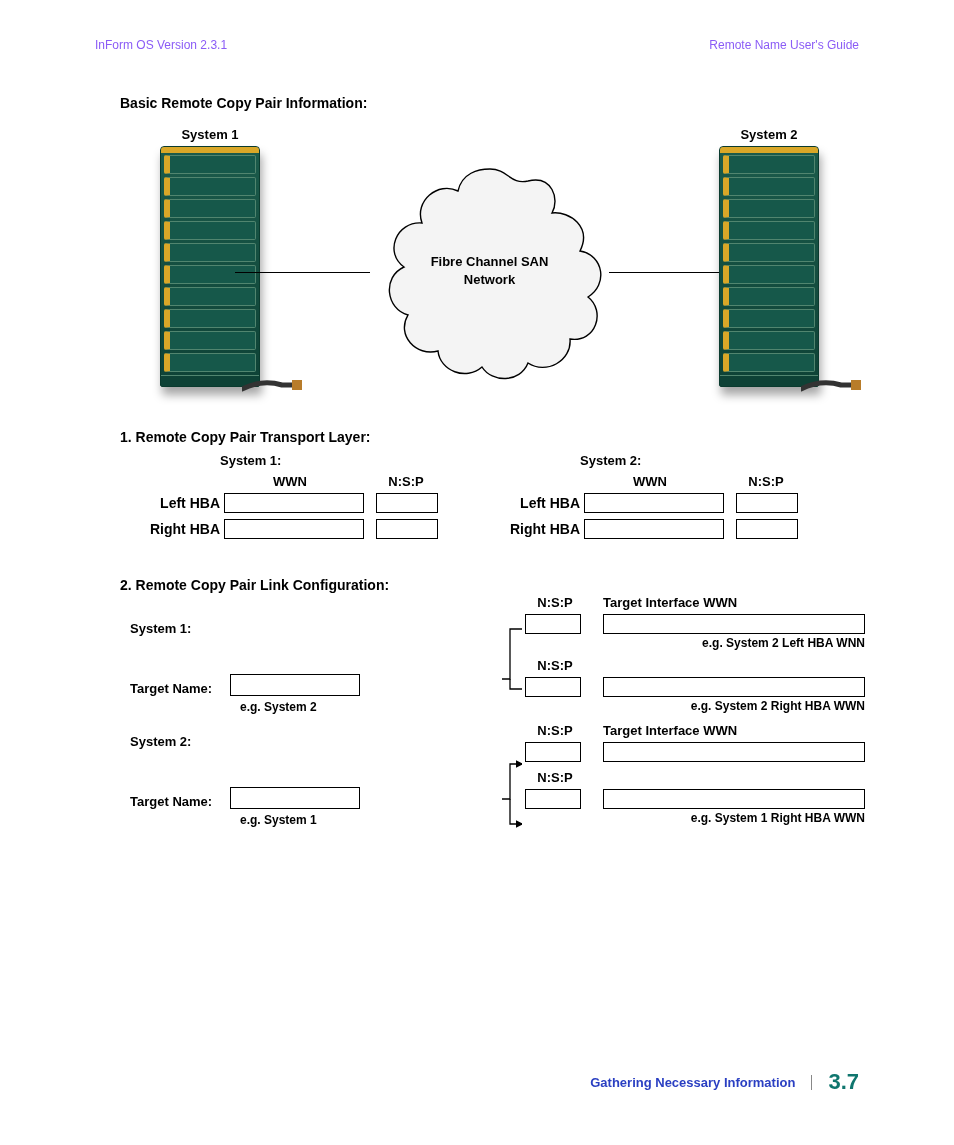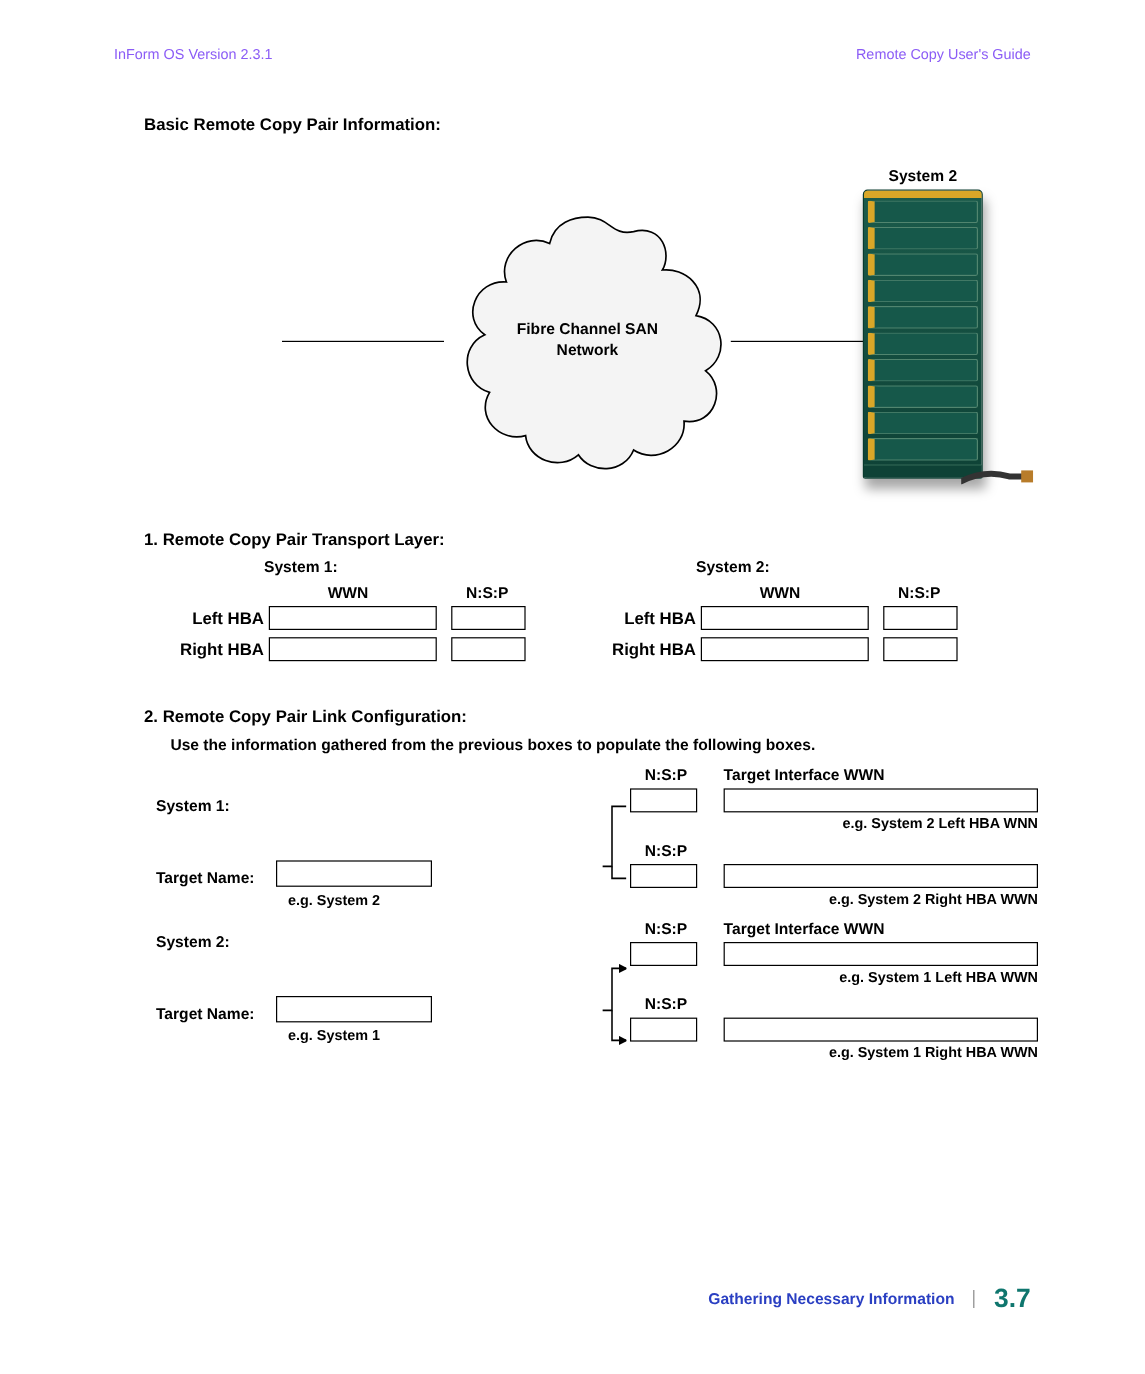--- a/index.html
+++ b/index.html
@@ -26,21 +26,21 @@
   .content {
     position: absolute;
     top: 95px;
     left: 120px;
     right: 95px;
     bottom: 100px;
   }
   .section-title {
     font-weight: bold;
     font-size: 14px;
-    margin-bottom: 28px;
+    margin-bottom: 16px;
   }
   .diagram-row {
     position: relative;
     height: 270px;
     margin-top: 4px;
   }
   .sys-block {
     position: absolute;
     top: 0;
     width: 160px;
@@ -245,45 +245,30 @@
     font-size: 22px;
     font-weight: bold;
     color: #0f766e;
   }
 </style>
 </head>
 <body>
 
 <div class="header">
   <span>InForm OS Version 2.3.1</span>
-  <span>Remote Copy User's Guide</span>
+  <span>Remote Name User's Guide</span>
 </div>
 
 <div class="content">
 
   <div class="section-title">Basic Remote Copy Pair Information:</div>
 
   <div class="diagram-row">
-
-    <div class="connector-line conn-left"></div>
-
-    <div class="cloud-wrap">
-      <svg viewBox="0 0 260 230" width="260" height="230">
-        <path d="M130 12 C148 12 150 28 168 24 C192 18 200 42 192 56 C210 54 232 70 220 94 C244 98 248 128 228 140 C246 154 236 186 210 182 C212 204 186 218 168 206 C160 226 132 226 122 210 C106 224 80 214 78 194 C56 200 36 178 48 158 C26 152 22 120 44 110 C24 96 36 64 62 66 C54 44 78 24 98 34 C102 16 118 12 130 12 Z" fill="#f4f4f4" stroke="#000" stroke-width="1.4"></path>
-      </svg>
-      <div class="cloud-label">
-        <span>Fibre Channel SAN</span><br>
-        <span>Network</span>
-      </div>
-    </div>
-
-    <div class="connector-line conn-right"></div>
-
-    <div class="sys-block right">
-      <div class="sys-label">System 2</div>
+    <div class="sys-block left">
+      <div class="sys-label">System 1</div>
       <div class="rack">
         <div class="rack-body">
           <div class="rack-top"></div>
           <div class="rack-drive"></div>
             <div class="rack-drive"></div>
             <div class="rack-drive"></div>
           <div class="rack-drive"></div>
             <div class="rack-drive"></div>
             <div class="rack-drive"></div>
           <div class="rack-drive"></div>
@@ -293,20 +278,60 @@
           <div class="rack-base"></div>
         </div>
         <div class="rack-cable">
           <svg width="60" height="18">
               <path d="M0 14 Q20 4 40 10 L55 10" stroke="#333" stroke-width="5" fill="none" stroke-linecap="round"></path>
               <rect x="50" y="5" width="10" height="10" fill="#b87c2a"></rect>
             </svg>
         </div>
       </div>
     </div>
+
+    <div class="connector-line conn-left"></div>
+
+    <div class="cloud-wrap">
+      <svg viewBox="0 0 260 230" width="260" height="230">
+        <path d="M130 12 C148 12 150 28 168 24 C192 18 200 42 192 56 C210 54 232 70 220 94 C244 98 248 128 228 140 C246 154 236 186 210 182 C212 204 186 218 168 206 C160 226 132 226 122 210 C106 224 80 214 78 194 C56 200 36 178 48 158 C26 152 22 120 44 110 C24 96 36 64 62 66 C54 44 78 24 98 34 C102 16 118 12 130 12 Z" fill="#f4f4f4" stroke="#000" stroke-width="1.4"></path>
+      </svg>
+      <div class="cloud-label">
+        <span>Fibre Channel SAN</span><br>
+        <span>Network</span>
+      </div>
+    </div>
+
+    <div class="connector-line conn-right"></div>
+
+    <div class="sys-block right">
+      <div class="sys-label">System 2</div>
+      <div class="rack">
+        <div class="rack-body">
+          <div class="rack-top"></div>
+          <div class="rack-drive"></div>
+            <div class="rack-drive"></div>
+            <div class="rack-drive"></div>
+          <div class="rack-drive"></div>
+            <div class="rack-drive"></div>
+            <div class="rack-drive"></div>
+          <div class="rack-drive"></div>
+            <div class="rack-drive"></div>
+            <div class="rack-drive"></div>
+          <div class="rack-drive"></div>
+          <div class="rack-base"></div>
+        </div>
+        <div class="rack-cable">
+          <svg width="60" height="18">
+              <path d="M0 14 Q20 4 40 10 L55 10" stroke="#333" stroke-width="5" fill="none" stroke-linecap="round"></path>
+              <rect x="50" y="5" width="10" height="10" fill="#b87c2a"></rect>
+            </svg>
+        </div>
+      </div>
+    </div>
   </div>
 
   <div class="subsection-title">1. Remote Copy Pair Transport Layer:</div>
 
   <div class="transport-row">
     <div class="transport-sys">
       <div class="ts-title">System 1:</div>
       <div class="ts-headers">
         <div class="h1"></div>
         <div class="h2">WWN</div>
@@ -338,21 +363,20 @@
       </div>
       <div class="ts-row">
         <div class="lbl">Right HBA</div>
         <div class="box b1"></div>
         <div class="box b2"></div>
       </div>
     </div>
   </div>
 
   <div class="subsection-title">2. Remote Copy Pair Link Configuration:</div>
-  <div class="sub-instr">Use the information gathered from the previous boxes to populate the following boxes.</div>
 
   <div class="link-config">
 
     <div class="lc-left">
       <div class="sys-hdr">System 1:</div>
       <div class="tname-row">
         <div class="lbl">Target Name:</div>
         <div class="box"></div>
       </div>
       <div class="eg">e.g. System 2</div>
@@ -396,21 +420,20 @@
       <div class="lc-note">e.g. System 2 Right HBA WWN</div>
 
       <div class="lc-headers" style="margin-top:10px;">
         <div class="c1">N:S:P</div>
         <div class="c2">Target Interface WWN</div>
       </div>
       <div class="lc-row">
         <div class="box nsp"></div>
         <div class="box wwn"></div>
       </div>
-      <div class="lc-note">e.g. System 1 Left HBA WWN</div>
 
       <div class="lc-nsp-lbl">N:S:P</div>
       <div class="lc-row">
         <div class="box nsp"></div>
         <div class="box wwn"></div>
       </div>
       <div class="lc-note">e.g. System 1 Right HBA WWN</div>
     </div>
 
   </div>

